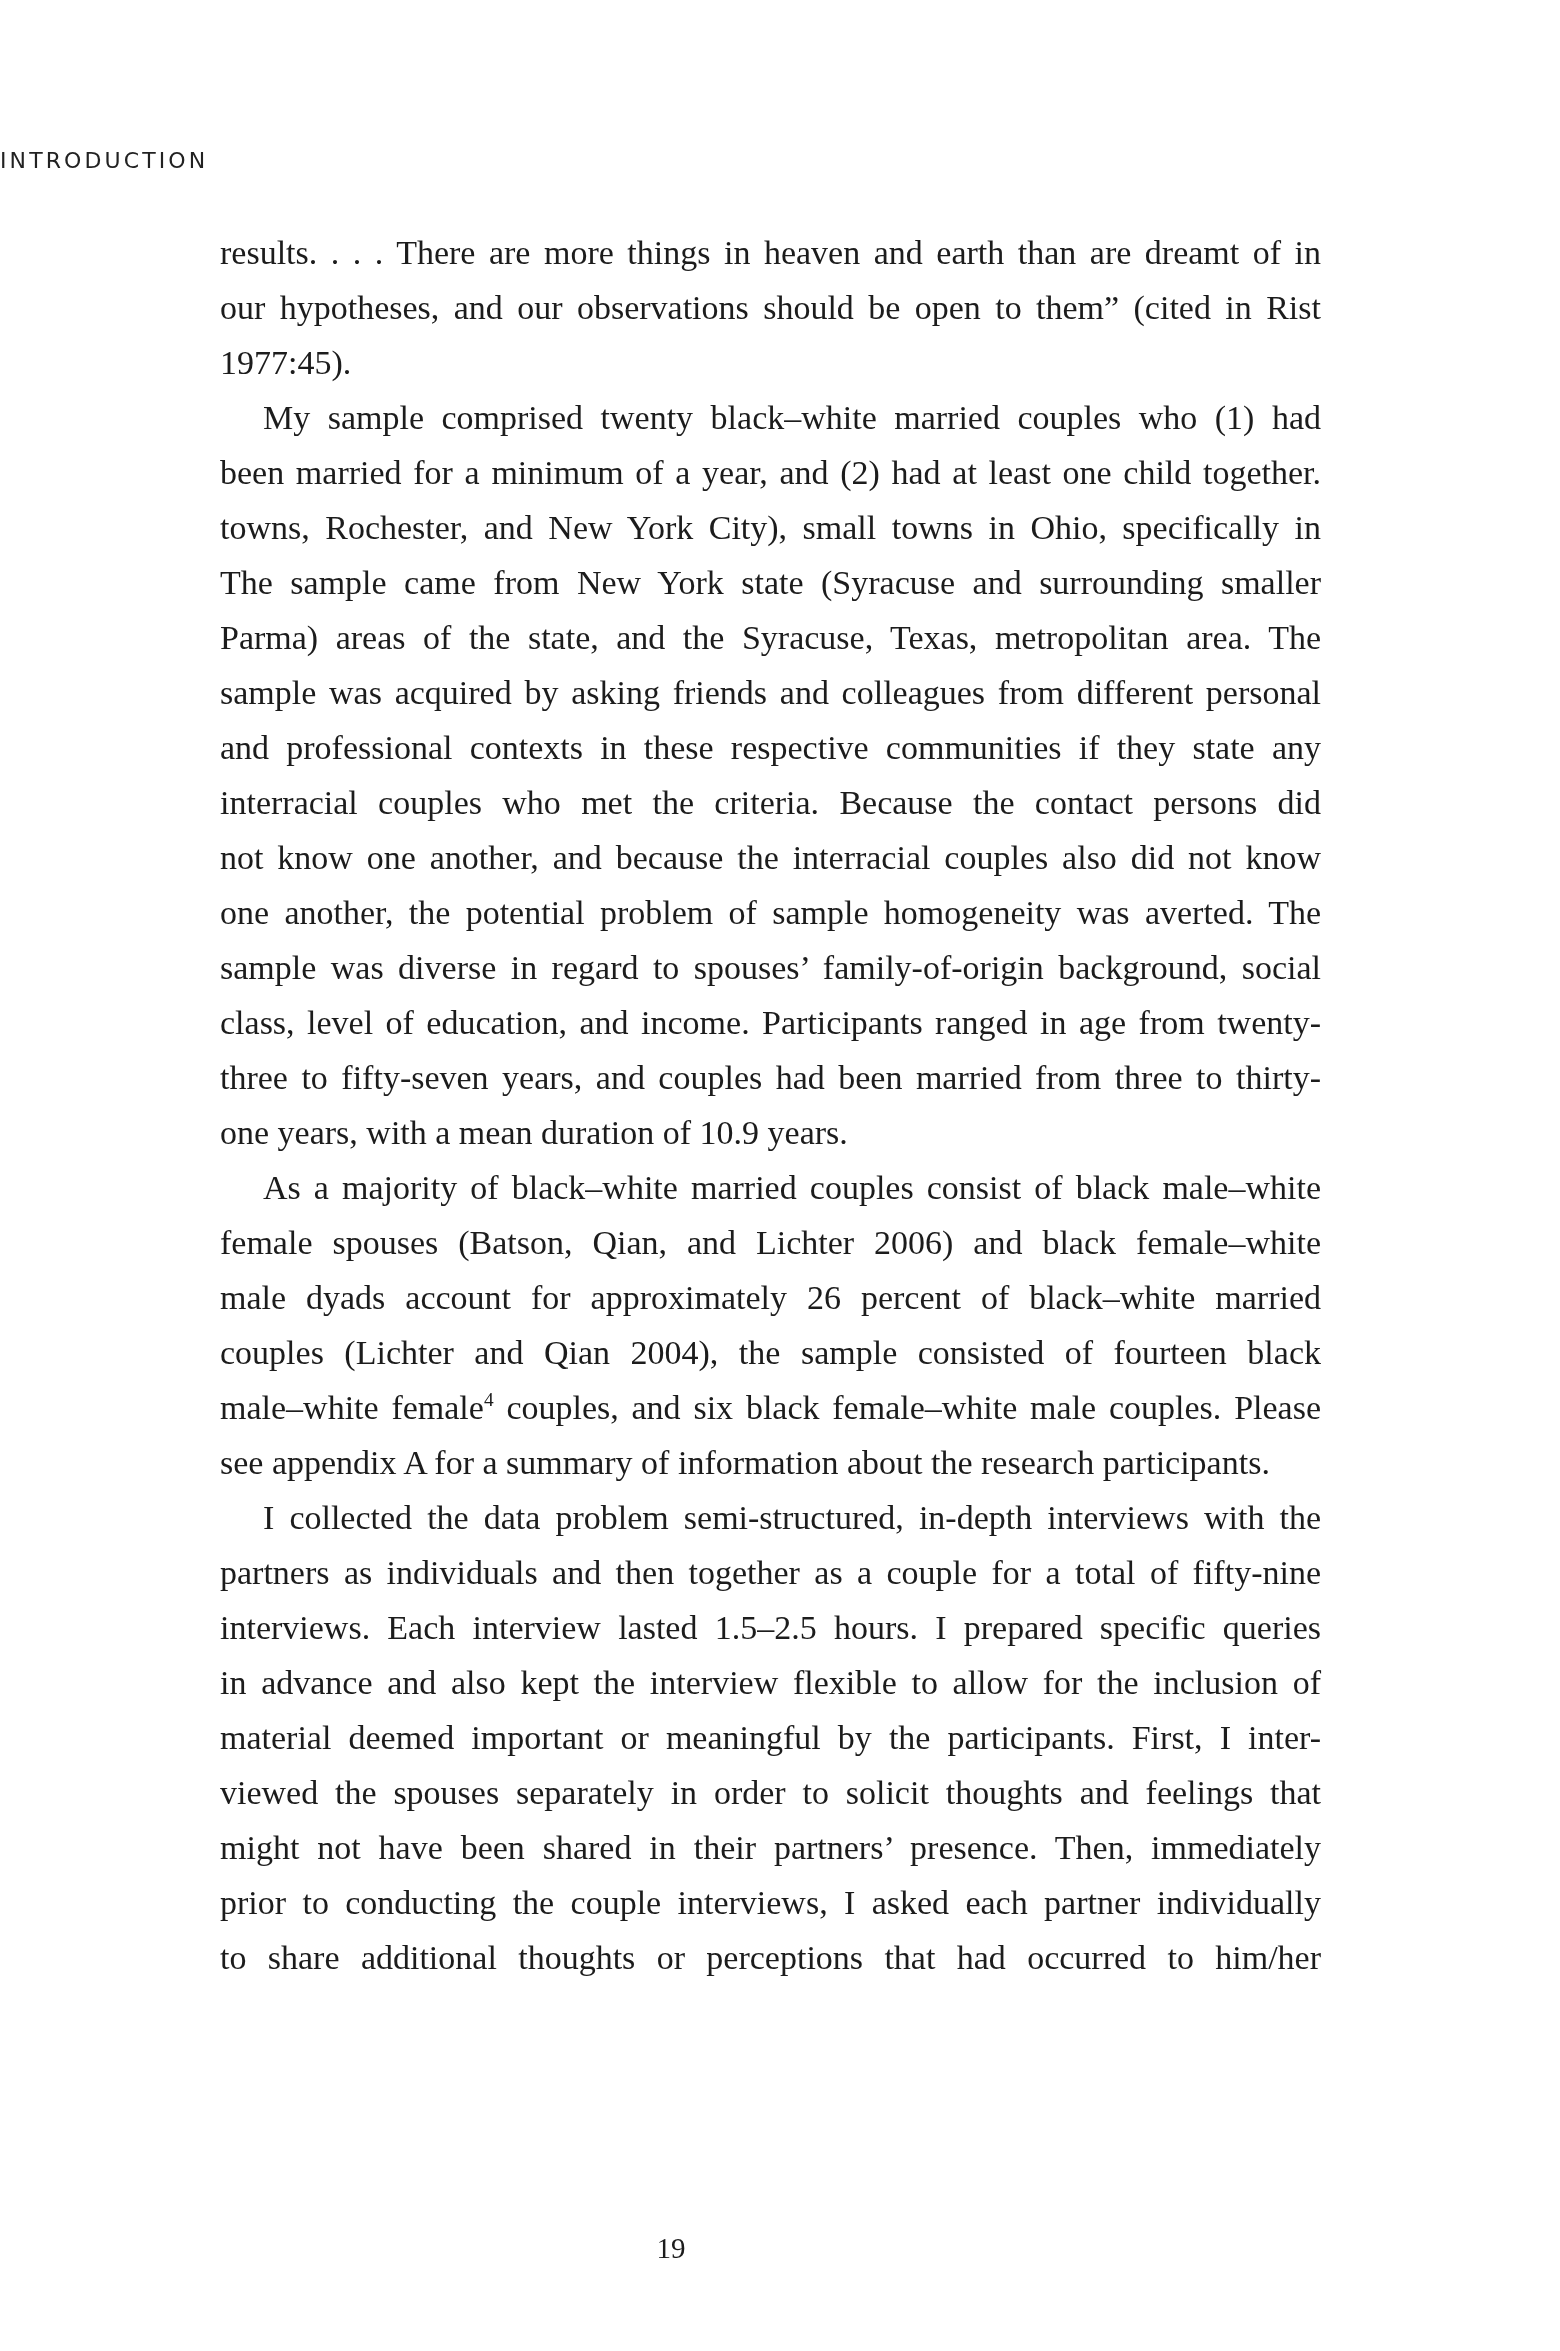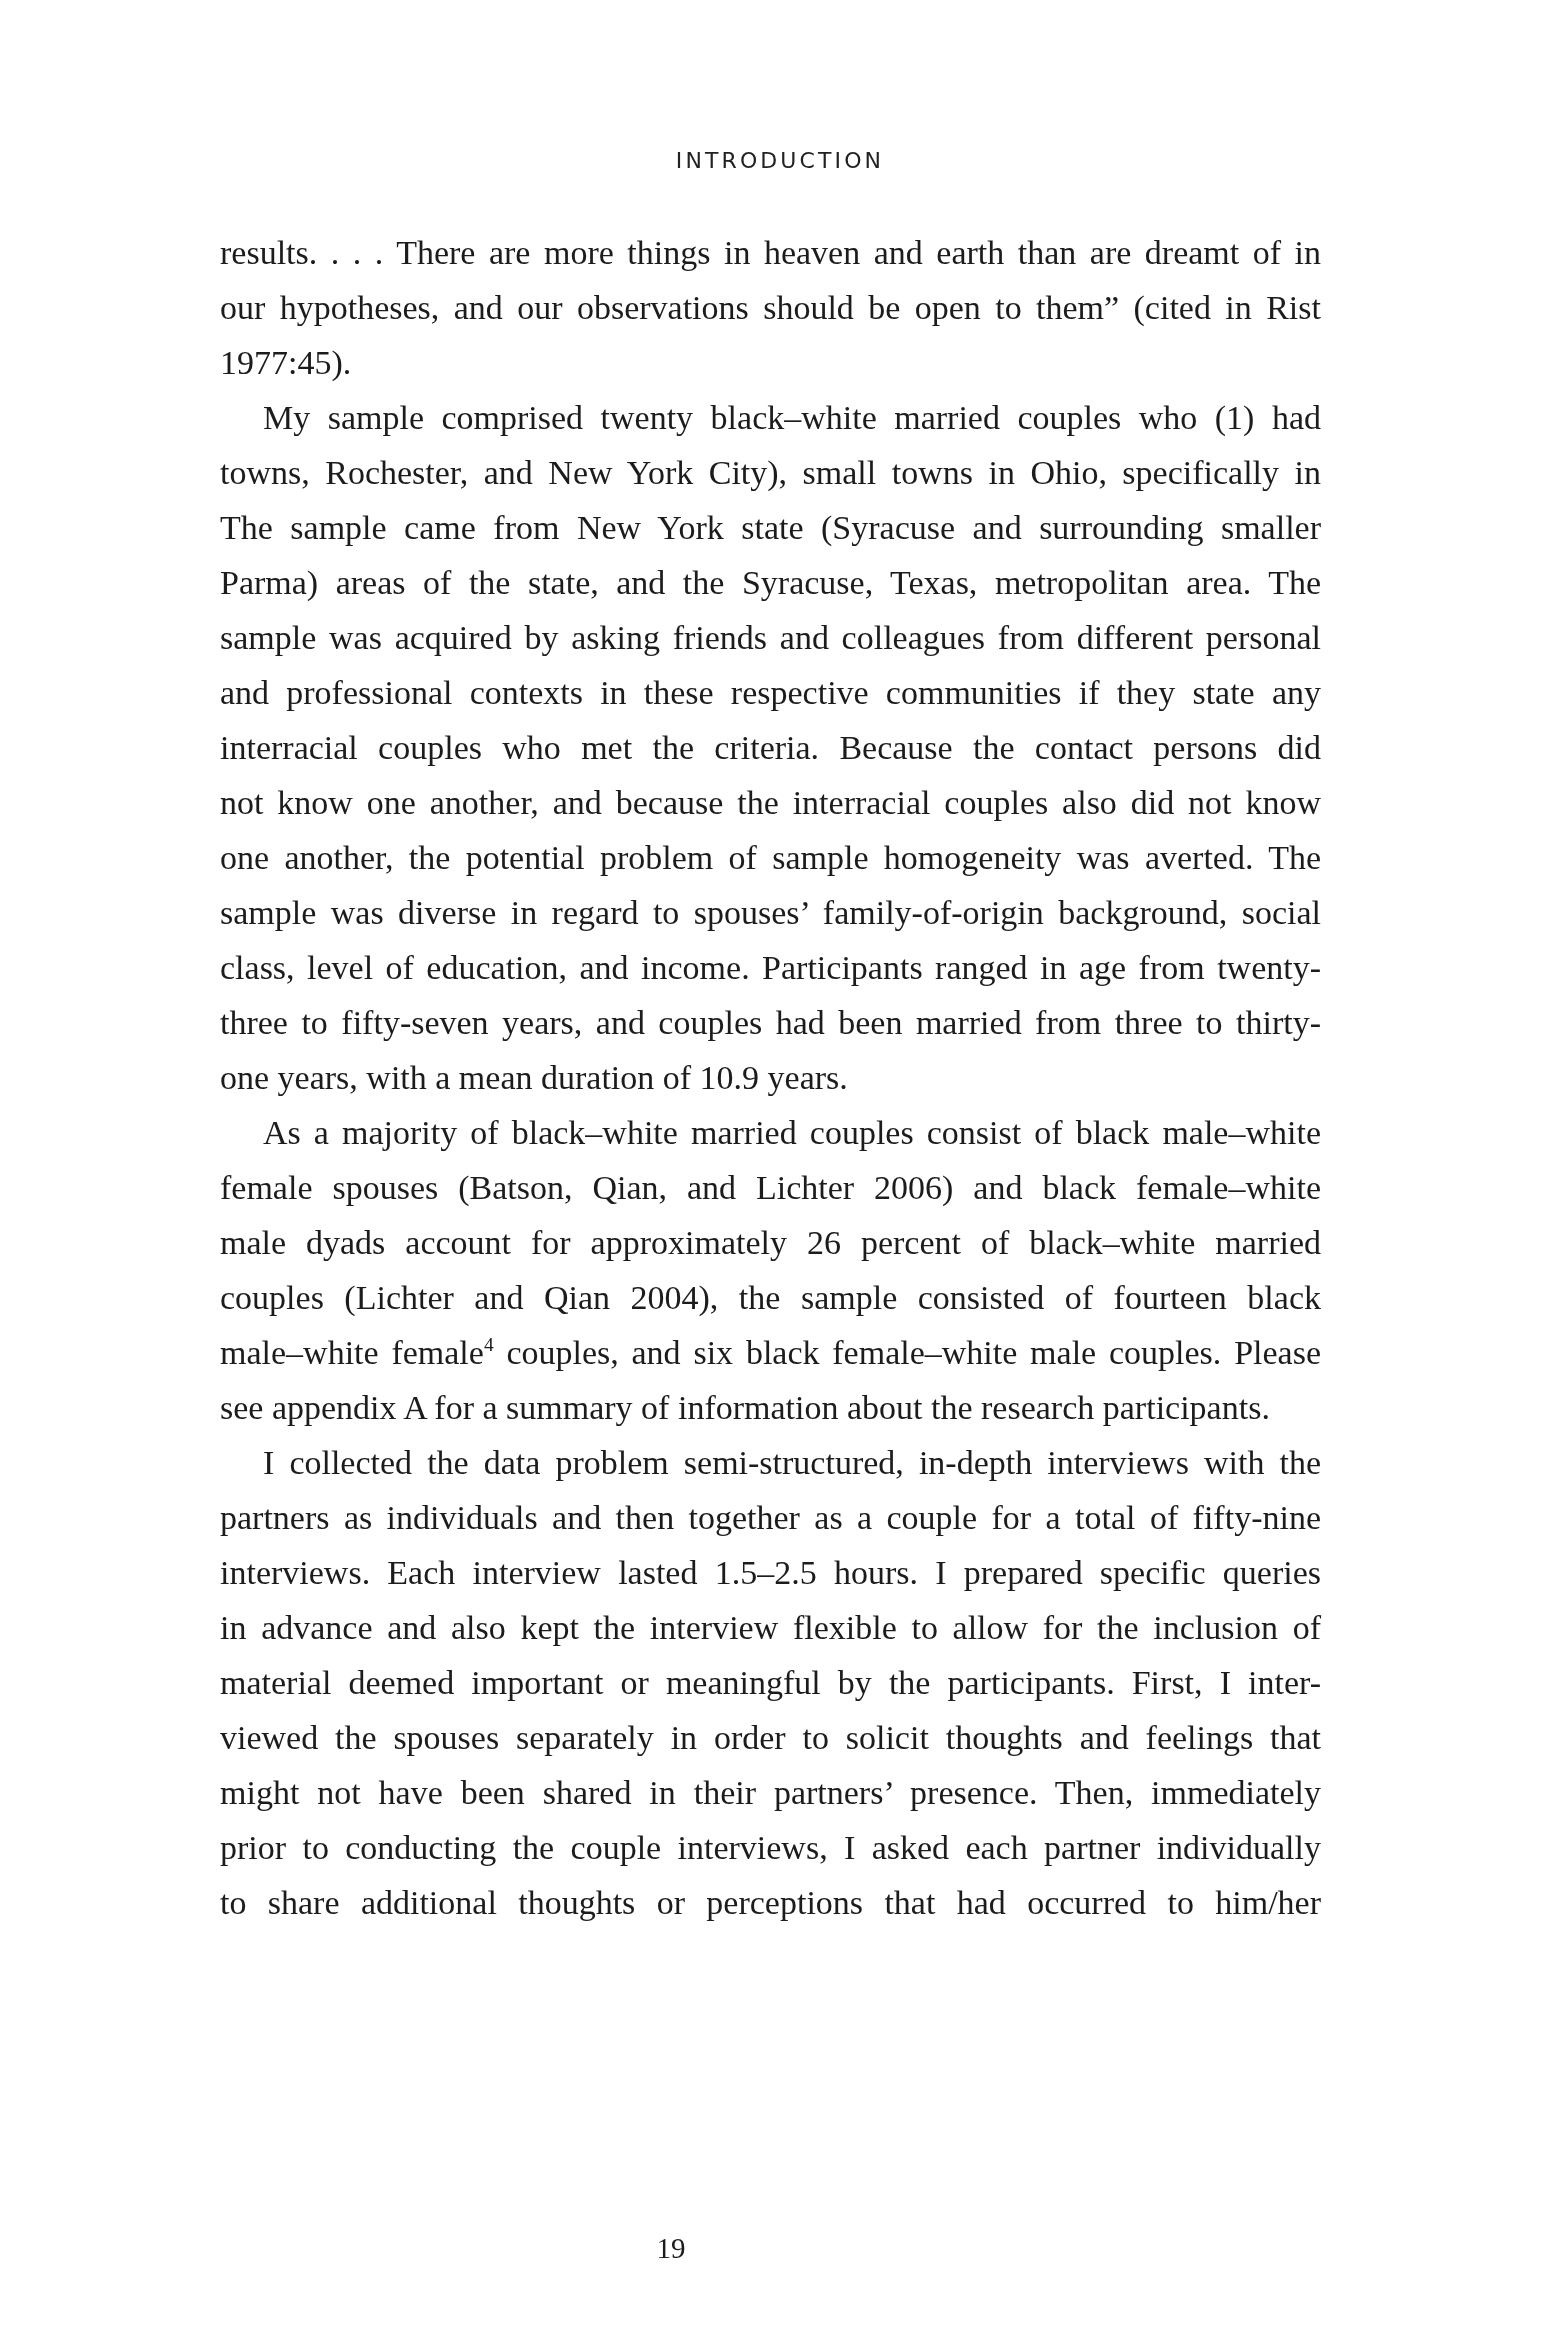--- a/index.html
+++ b/index.html
@@ -1,20 +1,20 @@
 <!DOCTYPE html>
 <html><head>
   <meta charset="utf-8">
   <style>
     html, body { margin: 0; padding: 0; background: #ffffff; }
     body { width: 1560px; height: 2351px; position: relative; overflow: hidden; }
     .page { position: absolute; left: 0; top: 0; width: 1560px; height: 2351px; background: #ffffff; color: #1a1a1a; }
     .running-head {
       position: absolute; left: 0; width: 1560px; top: 148px;
-      text-align: center;
+      text-align: left;
       font-family: "DejaVu Sans", sans-serif;
       font-size: 22px; letter-spacing: 3.1px; color: #222;
     }
     .body-text {
       position: absolute; left: 203px; width: 1118px; top: 225px;
       font-family: "Liberation Serif", serif;
       font-size: 34px; line-height: 55px; color: #1c1c1c;
     }
     .line {
       display: block; height: 55px; white-space: nowrap;
@@ -35,20 +35,21 @@
 <div class="page">
   <div class="running-head">INTRODUCTION</div>
   <div class="body-text" id="body-text">
       <div>
         <span class="line">results. . . . There are more things in heaven and earth than are dreamt of in</span>
         <span class="line">our hypotheses, and our observations should be open to them” (cited in Rist</span>
         <span class="line last">1977:45).</span>
       </div>
       <div>
         <span class="line indent">My sample comprised twenty black–white married couples who (1) had</span>
+        <span class="line">been married for a minimum of a year, and (2) had at least one child together.</span>
         <span class="line">towns, Rochester, and New York City), small towns in Ohio, specifically in</span>
         <span class="line">The sample came from New York state (Syracuse and surrounding smaller</span>
         <span class="line">Parma) areas of the state, and the Syracuse, Texas, metropolitan area. The</span>
         <span class="line">sample was acquired by asking friends and colleagues from different personal</span>
         <span class="line">and professional contexts in these respective communities if they state any</span>
         <span class="line">interracial couples who met the criteria. Because the contact persons did</span>
         <span class="line">not know one another, and because the interracial couples also did not know</span>
         <span class="line">one another, the potential problem of sample homogeneity was averted. The</span>
         <span class="line">sample was diverse in regard to spouses’ family-of-origin background, social</span>
         <span class="line">class, level of education, and income. Participants ranged in age from twenty-</span>

